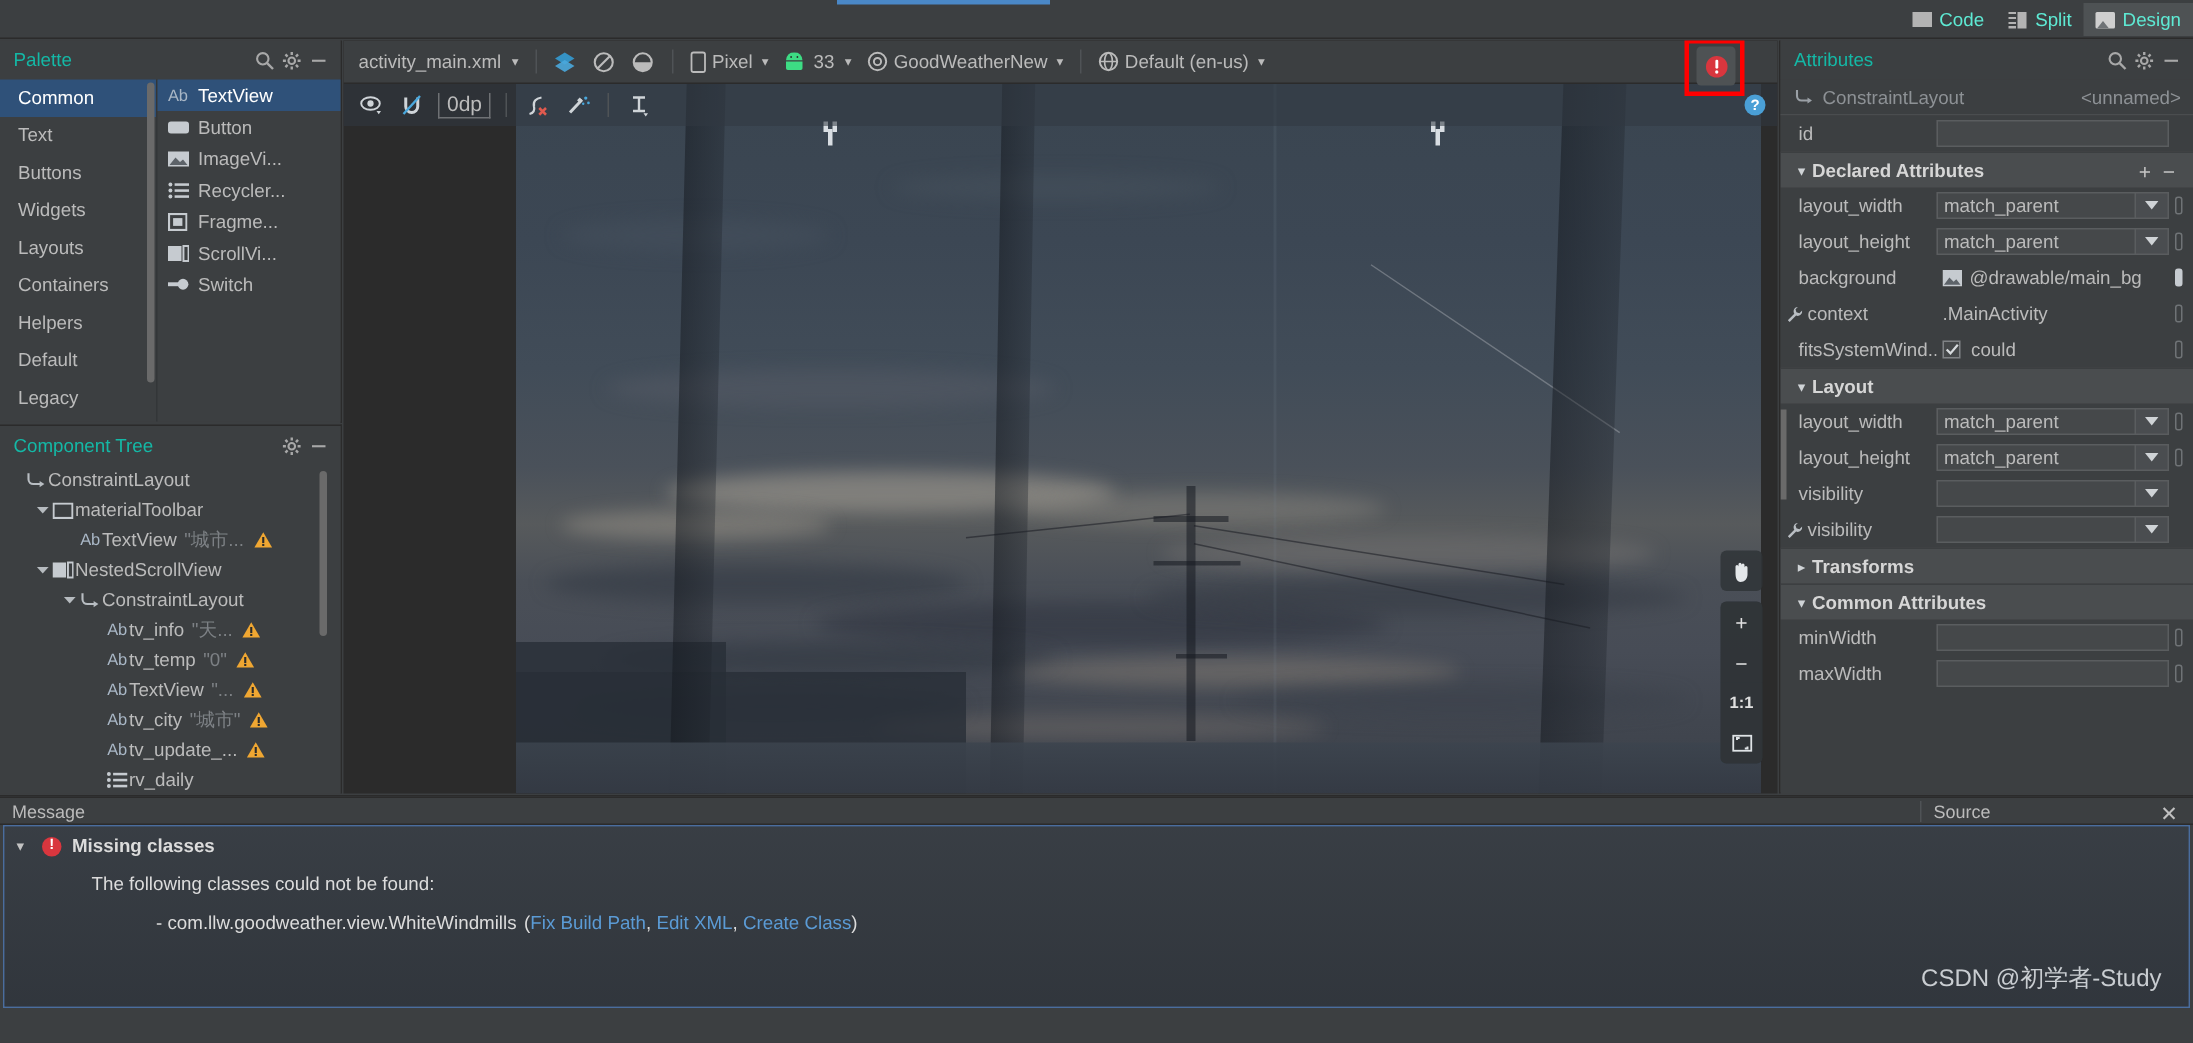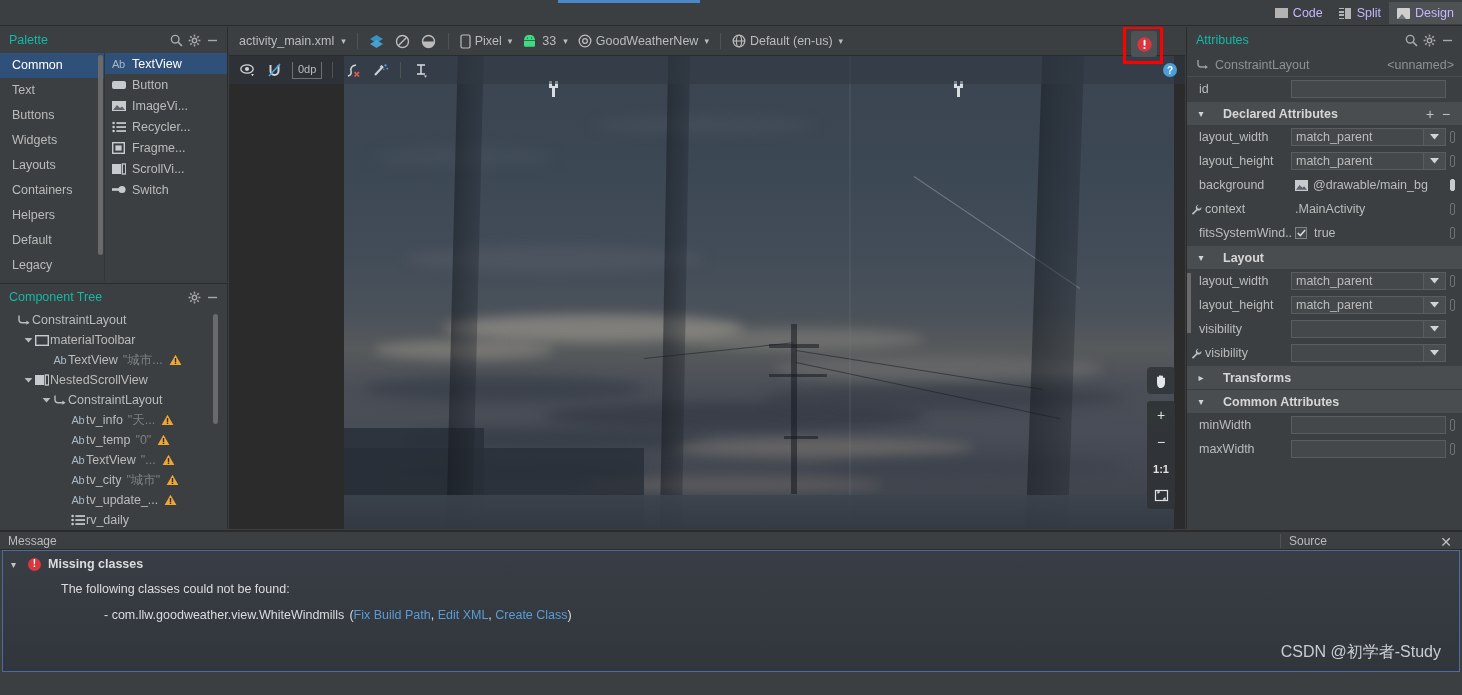--- a/index.html
+++ b/index.html
@@ -21,21 +21,21 @@
   .top-accent {
     position: absolute; left: 558px; top: 0; width: 142px; height: 3px;
     background: #4a88c7;
   }
   .editor-modes {
     position: absolute; right: 0; top: 0; height: 26px;
     display: flex; align-items: center; gap: 0;
   }
   .mode {
     display: flex; align-items: center; gap: 5px;
-    padding: 4px 8px; height: 22px; color: #c4b5fd; font-size: 12.5px;
+    padding: 4px 8px; height: 22px; color: #5eead4; font-size: 12.5px;
     cursor: default;
   }
   .mode.active { background: #4e5254; }
   .mode-ico { display: inline-block; width: 13px; height: 11px; }
   .ico-lines { display:flex; flex-direction:column; justify-content:space-between; height:10px; width:13px;}
   .ico-lines i { display:block; height:1.6px; background:#b3b3b3; width:100%; }
   .ico-split { display:flex; gap:1.5px; width:13px; height:11px; }
   .ico-split i:first-child { width:5px; background: repeating-linear-gradient(to bottom,#b3b3b3 0 1.5px,transparent 1.5px 3.2px); }
   .ico-split i:last-child  { width:6px; background:#b3b3b3; }
   .ico-pic { width:13px;height:11px;background:#cfcfcf;border-radius:1px;position:relative;overflow:hidden;}
@@ -96,21 +96,21 @@
   }
   .dtoolbar {
     position: absolute; left: 0; top: 0; width: 956px; height: 29px;
     background: #3c3f41; border-bottom: 1px solid #2b2b2b;
     display: flex; align-items: center; gap: 2px; padding-left: 6px;
     z-index: 5;
   }
   .dtb { width: 24px; height: 22px; display:flex; align-items:center; justify-content:center; cursor: default; }
   .dtb-sep { width: 1px; height: 16px; background: #4f5356; margin: 0 5px; }
   .dp0 {
-    border: 1px solid #6e7174; border-top: none; color: #bbbbbb; font-size: 11px;
+    border: 1px solid #6e7174; border-top: none; color: #bbbbbb; font-size: 14px;
     padding: 0 5px 1px; height: 17px; line-height: 15px; margin: 0 2px;
   }
   .canvas {
     position: absolute; left: 0; top: 29px; width: 956px; height: 473px;
     overflow: hidden;
   }
   .phone {
     position: absolute; left: 115px; top: 0px; width: 830px; height: 473px;
     overflow: hidden;
     background:
@@ -194,21 +194,21 @@
     display: flex; align-items: center; justify-content: center; flex: 0 0 22px;
   }
   .apin { width: 12px; flex: 0 0 12px; display:flex; align-items:center; justify-content:center; }
   .apin i { display:block; width:5px; height:12px; border:1px solid #6f7376; border-radius:2px; }
   .apin.filled i { background:#c7ccd1; border-color:#c7ccd1; }
   .asection {
     display: flex; align-items: center; height: 24px; background: #4a4d4f;
     padding: 0 8px 0 8px; color: #d6d6d6; font-size: 12.5px; font-weight: bold;
     border-top: 1px solid #3c3f41;
   }
-  .asection .ttl { flex: 1; margin-left: 16px; }
+  .asection .ttl { flex: 1; margin-left: 1px; }
   .asection .pm { width: 16px; text-align: center; font-weight: normal; font-size: 14px; color: #c4c4c4; }
   .chk {
     width: 12px; height: 12px; background: #45484a; border: 1px solid #7f8285;
     display: flex; align-items: center; justify-content: center; margin-right: 7px; flex:0 0 12px;
   }
   .attr-scroll { position:absolute; left:0; top:196px; width:4px; height:60px; background:#6a6a6a; }
 
   
   .problems {
     position: absolute; left: 0; top: 530px; width: 1462px; height: 165px;
@@ -893,21 +893,21 @@
           <div class="alabel">
             <span>fitsSystemWind...</span>
           </div>
           <div class="afield">
             <div class="abox plain">
               <span class="chk">
                 <svg width="9" height="8" viewBox="0 0 9 8">
                   <path d="M.8,4 L3.3,6.6 L8.2,.9" fill="none" stroke="#d7dbde" stroke-width="1.5"></path>
                 </svg>
               </span>
-              <span>true</span>
+              <span>could</span>
             </div>
             <span class="apin">
               <i></i>
             </span>
           </div>
         </div>
         <div class="asection">
           <span style="width: 12px; display: inline-block; color: rgb(207, 211, 214); font-size: 10px; font-weight: normal; text-align: center;">▾</span>
           <span class="ttl">Layout</span>
         </div>

